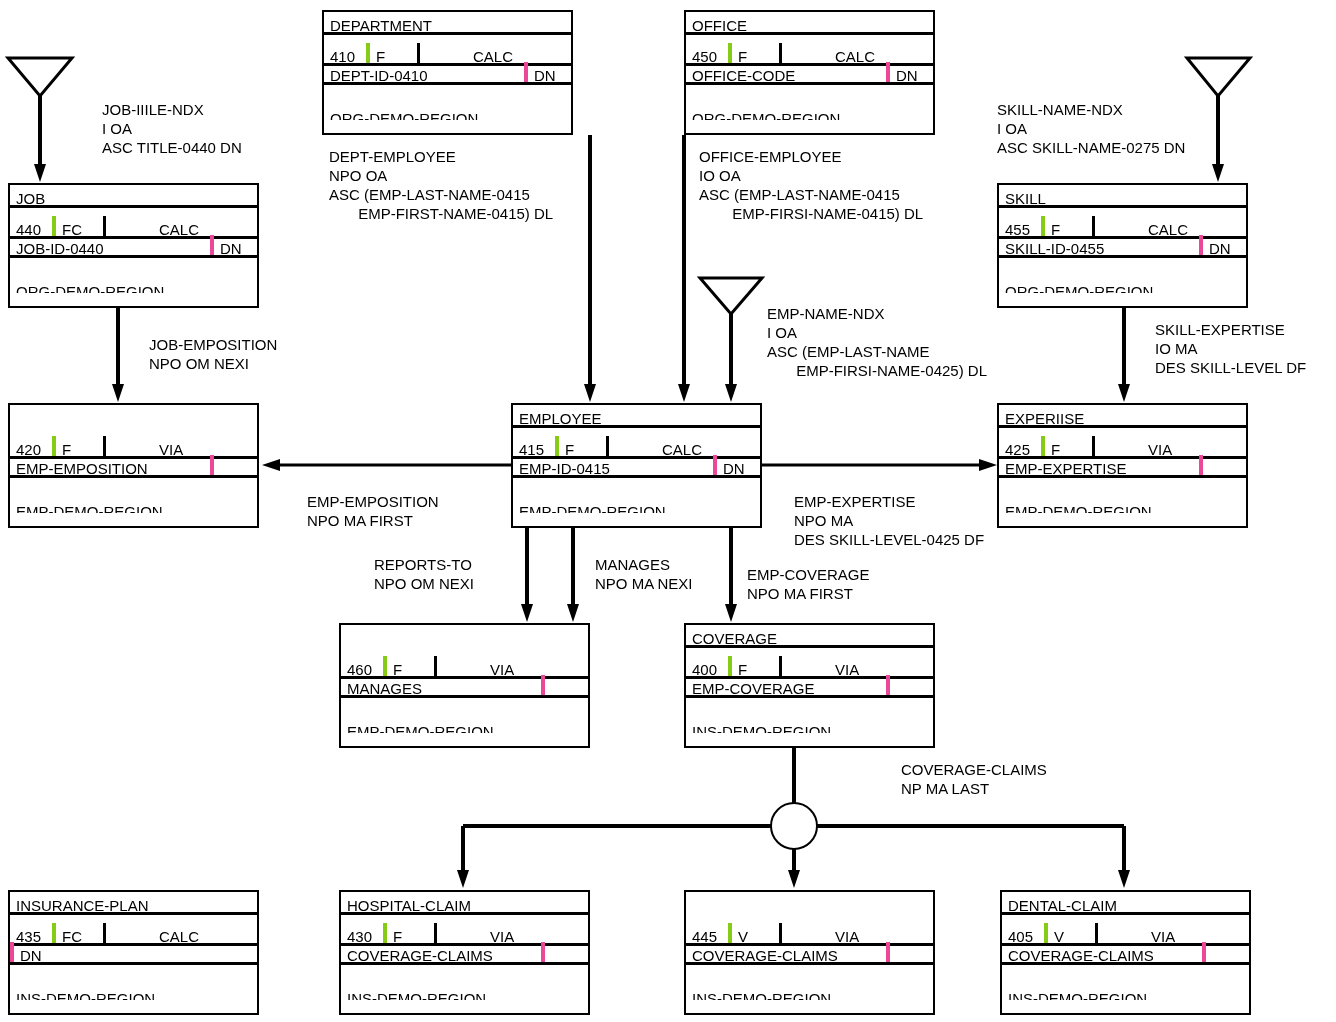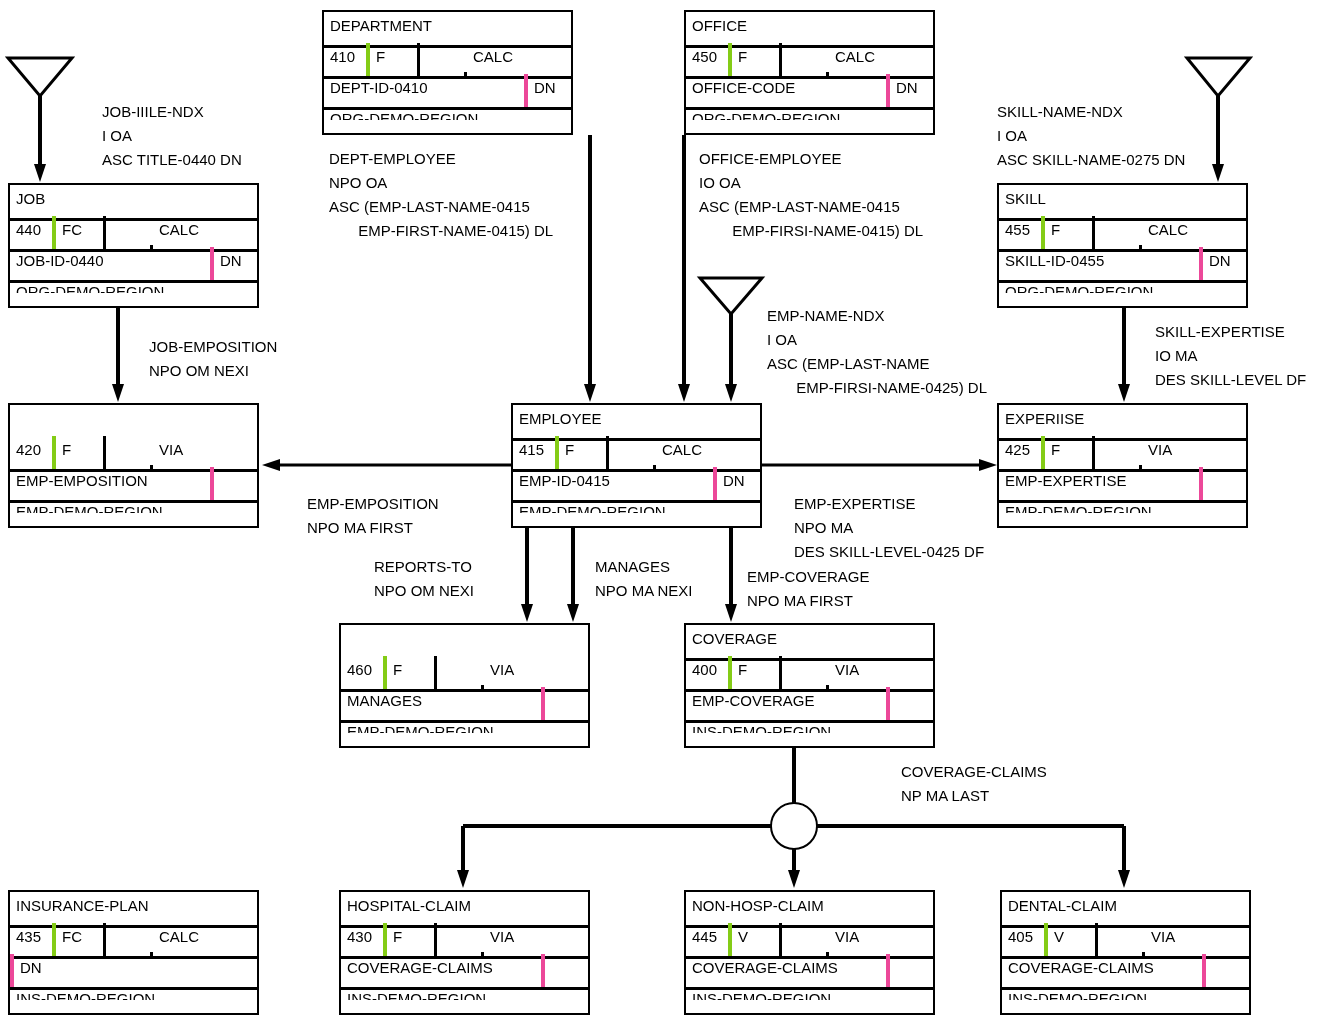--- a/index.html
+++ b/index.html
@@ -1,33 +1,33 @@
 <!DOCTYPE html>
 <html><head>
 <meta charset="utf-8">
 <style>
   html, body { margin:0; padding:0; background:#ffffff; }
   body { width:1336px; height:1022px; position:relative; overflow:hidden;
          font-family:"Liberation Sans", sans-serif; color:#000; }
   svg.wires { position:absolute; left:0; top:0; width:1336px; height:1022px; }
   .rec { position:absolute; width:251px; height:125px; box-sizing:border-box;
          border:2px solid #000; background:#fff; font-size:15px; }
-  .row { position:absolute; left:0; right:0; height:36px; box-sizing:border-box; display:flex; }
+  .row { position:absolute; left:0; right:0; height:23px; box-sizing:border-box; display:flex; }
   .row.r1 { top:0; border-bottom:3px solid #000; }
   .row.r2 { top:31px; border-bottom:3px solid #000; }
-  .row.r3 { top:62px; border-bottom:3px solid #000;gap:16px; }
+  .row.r3 { top:50px; border-bottom:3px solid #000;gap:16px; }
   .row.r4 { top:93px; height:15px; }
   .cell { padding-left:6px; line-height:28px; white-space:nowrap; overflow:hidden; box-sizing:border-box; }
   .c-id { width:46px; border-right:4px solid #84cc16; }
   .c-len { width:50px; border-right:3px solid #000; }
   .c-size { width:47px; border-right:3px solid #000;margin-top:29px; }
   .c-loc { flex:1; }
   .c-calc { flex:1; }
   .c-dup { width:47px; border-left:4px solid #ec4899; }
-  .lbl { position:absolute; font-size:15px; line-height:24px; white-space:pre; }
+  .lbl { position:absolute; font-size:15px; line-height:19px; white-space:pre; }
 </style>
 </head>
 <body>
 
 <svg class="wires" xmlns="http://www.w3.org/2000/svg">
   <defs>
     <marker id="ah" markerWidth="10" markerHeight="14" refX="5" refY="14" orient="auto" markerUnits="userSpaceOnUse">
       <path d="M0,0 L10,0 L5,14 Z" fill="#000"></path>
     </marker>
   </defs>
@@ -281,23 +281,20 @@
   <div class="row r3">
       <span class="cell c-calc">COVERAGE-CLAIMS</span>
       <span class="cell c-dup"></span>
     </div>
   <div class="row r4">
       <span class="cell">INS-DEMO-REGION</span>
     </div>
 </div>
 
 <div class="rec" style="left:684px;top:890px;">
-  <div class="row r1">
-      <span class="cell">NON-HOSP-CLAIM</span>
-    </div>
   <div class="row r2">
       <span class="cell c-id">445</span>
       <span class="cell c-len">V</span>
       <span class="cell c-size">1008</span>
       <span class="cell c-loc">VIA</span>
     </div>
   <div class="row r3">
       <span class="cell c-calc">COVERAGE-CLAIMS</span>
       <span class="cell c-dup"></span>
     </div>

